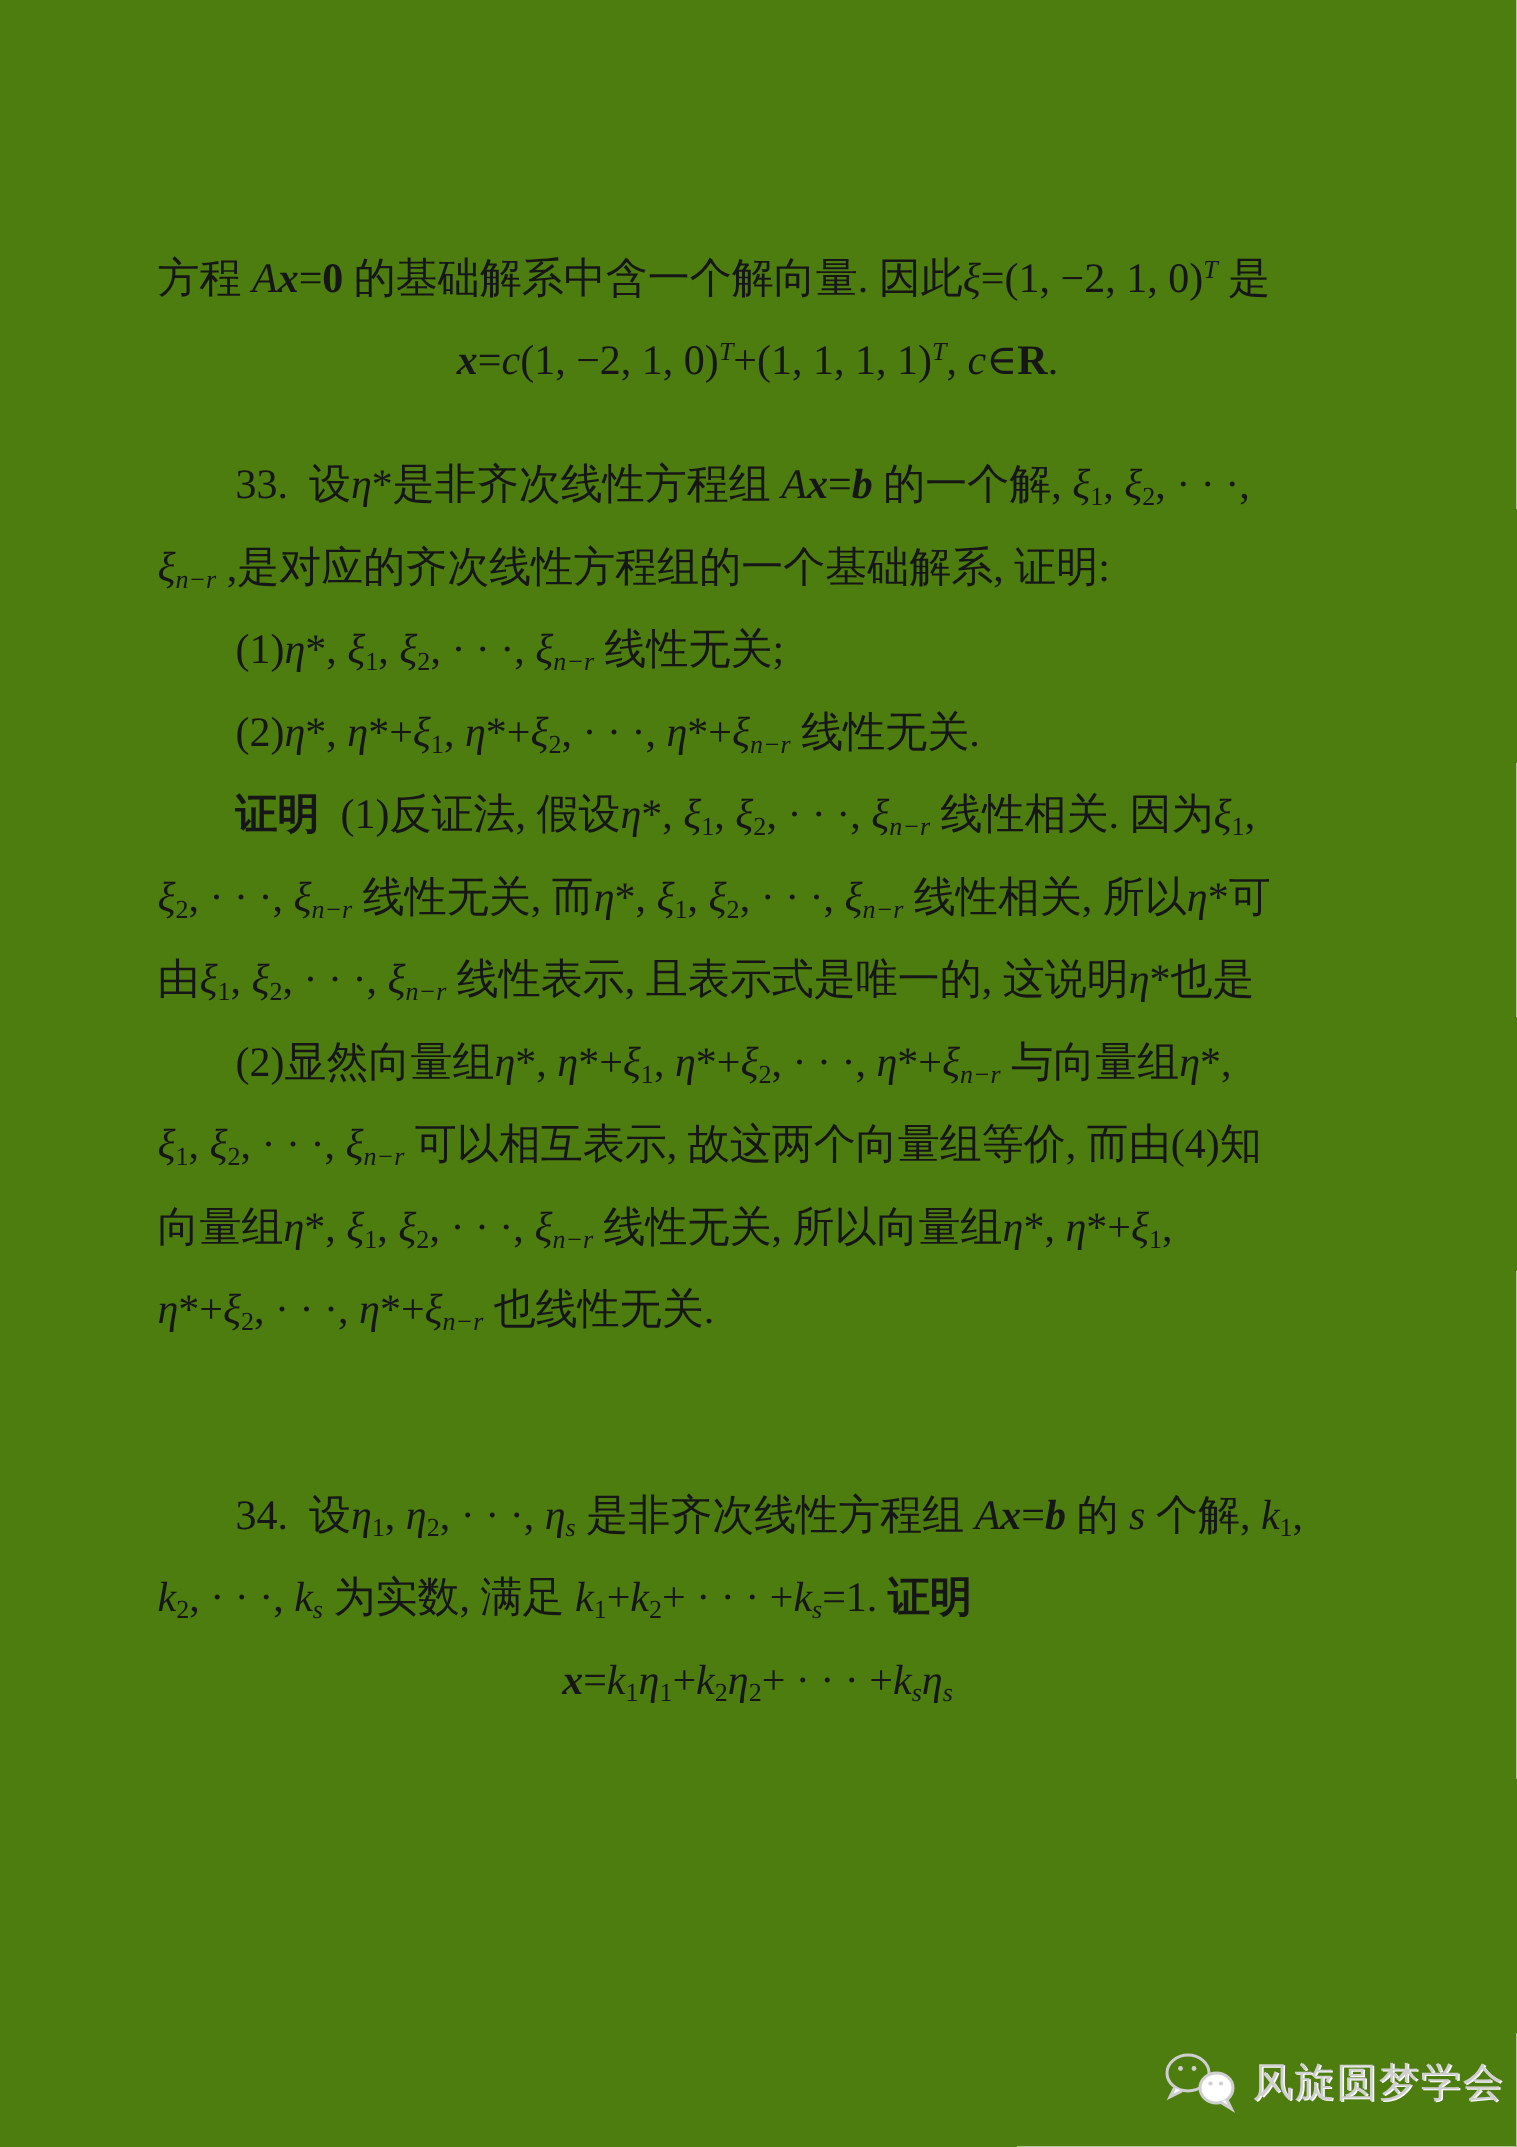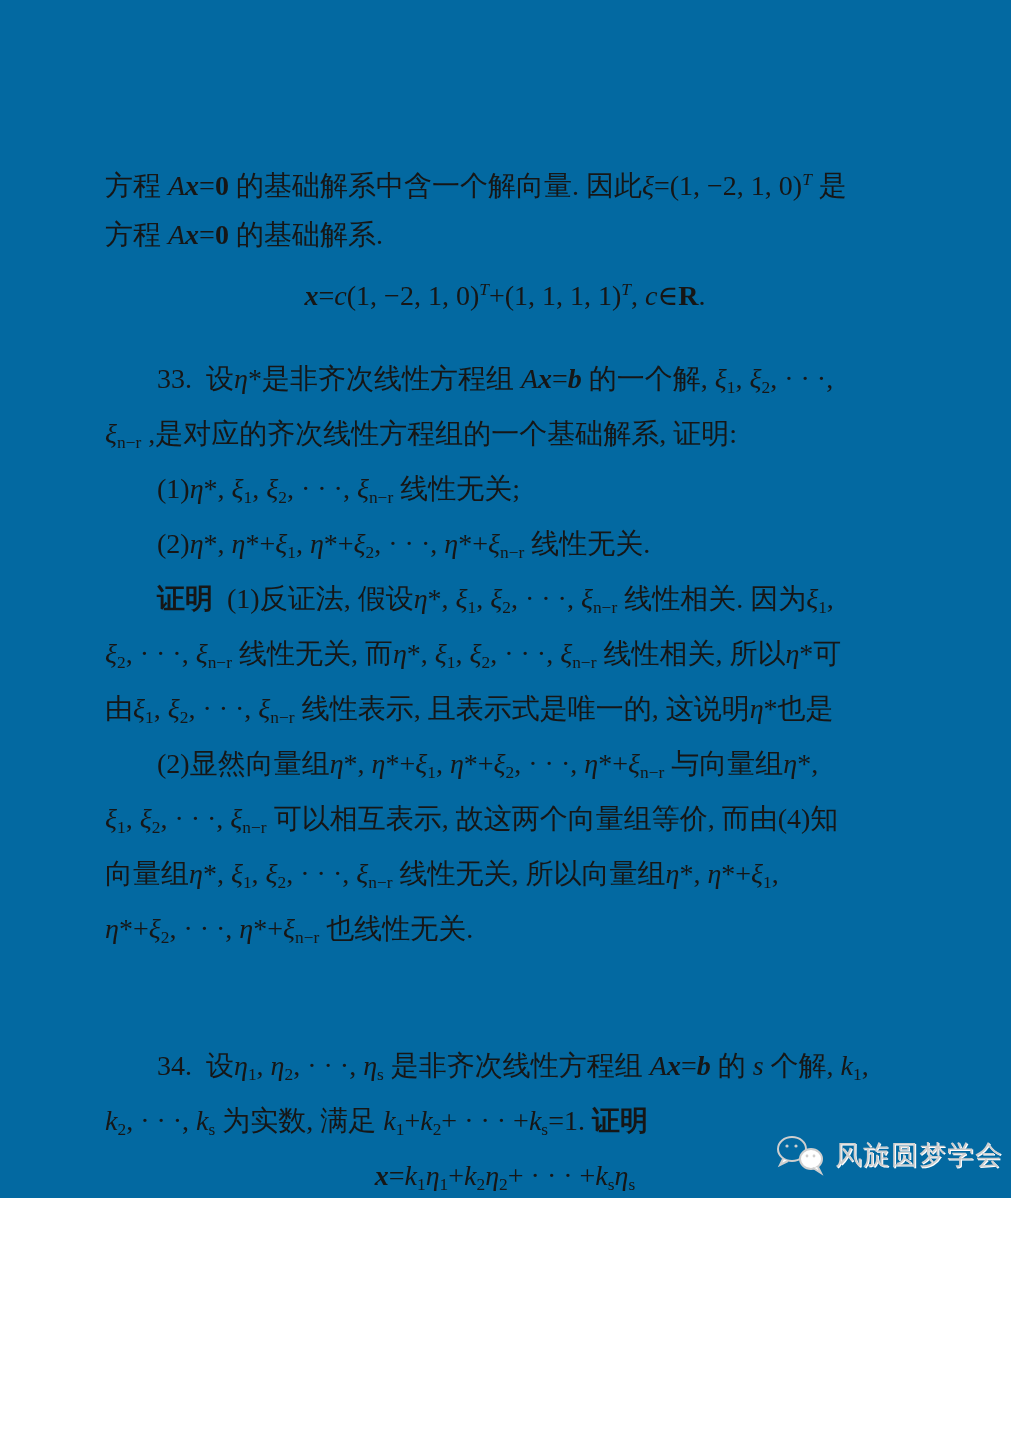--- a/index.html
+++ b/index.html
@@ -1,19 +1,19 @@
 <!DOCTYPE html>
 <html><head>
 <meta charset="utf-8">
 <style>
   html,body{margin:0;padding:0;background:#ffffff;}
   .page{
     position:relative;
-    width:1011px;height:1198px;
-    background:#0369a1;
+    width:1011px;height:1431px;
+    background:#4d7c0f;
     color:#161616;
     font-family:"Liberation Serif","DejaVu Serif",serif;
     overflow:hidden;
   }
   .doc{
     position:absolute;
     left:105px;top:152px;
     width:800px;
   }
   .line{
@@ -21,21 +21,21 @@
     font-size:28px;
     line-height:55px;
     height:55px;
   }
   .indent{padding-left:52px;}
   .center{text-align:center;padding-left:0;}
   .s-i{font-style:italic;}
   .s-b{font-weight:700;}
   .s-bi{font-weight:700;font-style:italic;}
   .s-sub{font-size:0.62em;font-style:normal;vertical-align:-0.28em;}
-  .s-subi{font-size:0.62em;vertical-align:-0.28em;}
+  .s-subi{font-size:0.62em;font-style:italic;vertical-align:-0.28em;}
   .s-supi{font-size:0.62em;font-style:italic;vertical-align:0.55em;}
   .watermark{
     position:absolute;
     right:8px;bottom:22px;
     display:flex;align-items:center;gap:8px;
     color:#cfcfcf;
   }
   .wm-text{
     font-size:27px;
     letter-spacing:1px;
@@ -44,21 +44,20 @@
     font-family:Liberation Serif, serif;
   }
 </style>
 </head>
 <body>
 
 <div class="page">
 
   <main class="doc">
       <div class="line"><span>方程 </span><span class="s-i">A</span><span class="s-bi">x</span><span>=</span><span class="s-b">0</span><span> 的基础解系中含一个解向量. 因此</span><span class="s-i">ξ</span><span>=(1, −2, 1, 0)</span><span class="s-supi">T</span><span> 是</span></div>
-      <div class="line"><span>方程 </span><span class="s-i">A</span><span class="s-bi">x</span><span>=</span><span class="s-b">0</span><span> 的基础解系.</span></div>
       <div class="line center"><span class="s-bi">x</span><span>=</span><span class="s-i">c</span><span>(1, −2, 1, 0)</span><span class="s-supi">T</span><span>+(1, 1, 1, 1)</span><span class="s-supi">T</span><span>, </span><span class="s-i">c</span><span>∈</span><span class="s-b">R</span><span>.</span></div>
       <div class="line indent" style="margin-top: 34px;"><span>33.  设</span><span class="s-i">η</span><span>*</span><span>是非齐次线性方程组 </span><span class="s-i">A</span><span class="s-bi">x</span><span>=</span><span class="s-bi">b</span><span> 的一个解, </span><span class="s-i">ξ</span><span class="s-sub">1</span><span>, </span><span class="s-i">ξ</span><span class="s-sub">2</span><span>, · · ·,</span></div>
       <div class="line"><span class="s-i">ξ</span><span class="s-subi">n−r</span><span> ,是对应的齐次线性方程组的一个基础解系, 证明:</span></div>
       <div class="line indent"><span>(1)</span><span class="s-i">η</span><span>*, </span><span class="s-i">ξ</span><span class="s-sub">1</span><span>, </span><span class="s-i">ξ</span><span class="s-sub">2</span><span>, · · ·, </span><span class="s-i">ξ</span><span class="s-subi">n−r</span><span> 线性无关;</span></div>
       <div class="line indent"><span>(2)</span><span class="s-i">η</span><span>*, </span><span class="s-i">η</span><span>*+</span><span class="s-i">ξ</span><span class="s-sub">1</span><span>, </span><span class="s-i">η</span><span>*+</span><span class="s-i">ξ</span><span class="s-sub">2</span><span>, · · ·, </span><span class="s-i">η</span><span>*+</span><span class="s-i">ξ</span><span class="s-subi">n−r</span><span> 线性无关.</span></div>
       <div class="line indent"><span class="s-b">证明</span><span>  (1)反证法, 假设</span><span class="s-i">η</span><span>*, </span><span class="s-i">ξ</span><span class="s-sub">1</span><span>, </span><span class="s-i">ξ</span><span class="s-sub">2</span><span>, · · ·, </span><span class="s-i">ξ</span><span class="s-subi">n−r</span><span> 线性相关. 因为</span><span class="s-i">ξ</span><span class="s-sub">1</span><span>,</span></div>
       <div class="line"><span class="s-i">ξ</span><span class="s-sub">2</span><span>, · · ·, </span><span class="s-i">ξ</span><span class="s-subi">n−r</span><span> 线性无关, 而</span><span class="s-i">η</span><span>*, </span><span class="s-i">ξ</span><span class="s-sub">1</span><span>, </span><span class="s-i">ξ</span><span class="s-sub">2</span><span>, · · ·, </span><span class="s-i">ξ</span><span class="s-subi">n−r</span><span> 线性相关, 所以</span><span class="s-i">η</span><span>*可</span></div>
       <div class="line"><span>由</span><span class="s-i">ξ</span><span class="s-sub">1</span><span>, </span><span class="s-i">ξ</span><span class="s-sub">2</span><span>, · · ·, </span><span class="s-i">ξ</span><span class="s-subi">n−r</span><span> 线性表示, 且表示式是唯一的, 这说明</span><span class="s-i">η</span><span>*也是</span></div>
       <div class="line indent"><span>(2)显然向量组</span><span class="s-i">η</span><span>*, </span><span class="s-i">η</span><span>*+</span><span class="s-i">ξ</span><span class="s-sub">1</span><span>, </span><span class="s-i">η</span><span>*+</span><span class="s-i">ξ</span><span class="s-sub">2</span><span>, · · ·, </span><span class="s-i">η</span><span>*+</span><span class="s-i">ξ</span><span class="s-subi">n−r</span><span> 与向量组</span><span class="s-i">η</span><span>*,</span></div>
       <div class="line"><span class="s-i">ξ</span><span class="s-sub">1</span><span>, </span><span class="s-i">ξ</span><span class="s-sub">2</span><span>, · · ·, </span><span class="s-i">ξ</span><span class="s-subi">n−r</span><span> 可以相互表示, 故这两个向量组等价, 而由(4)知</span></div>

